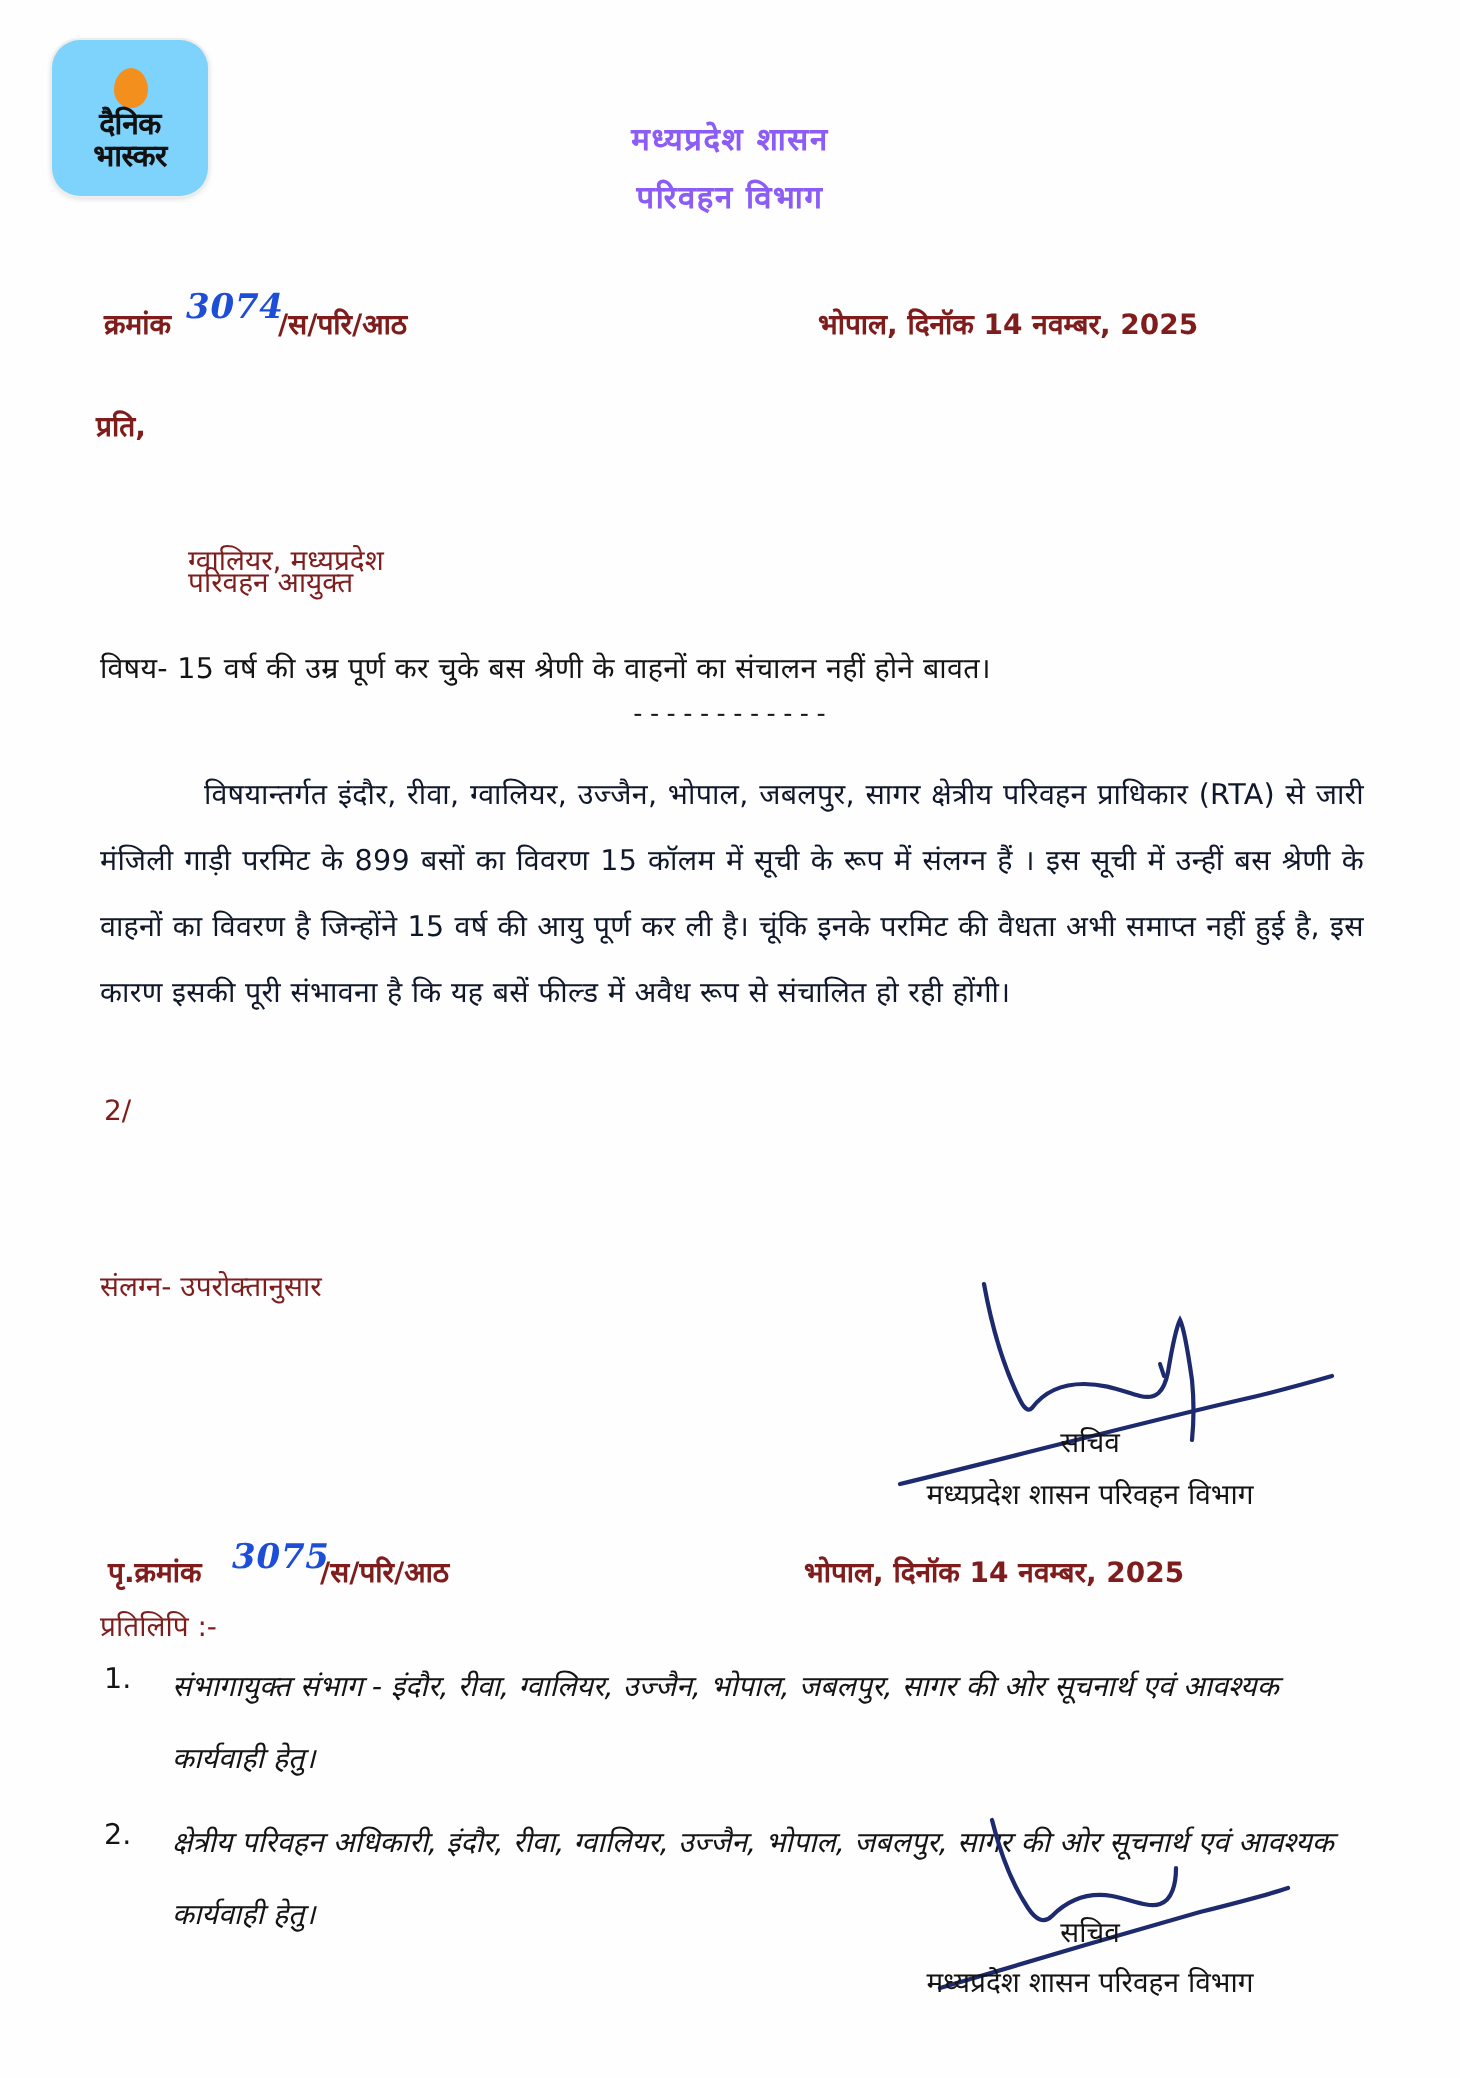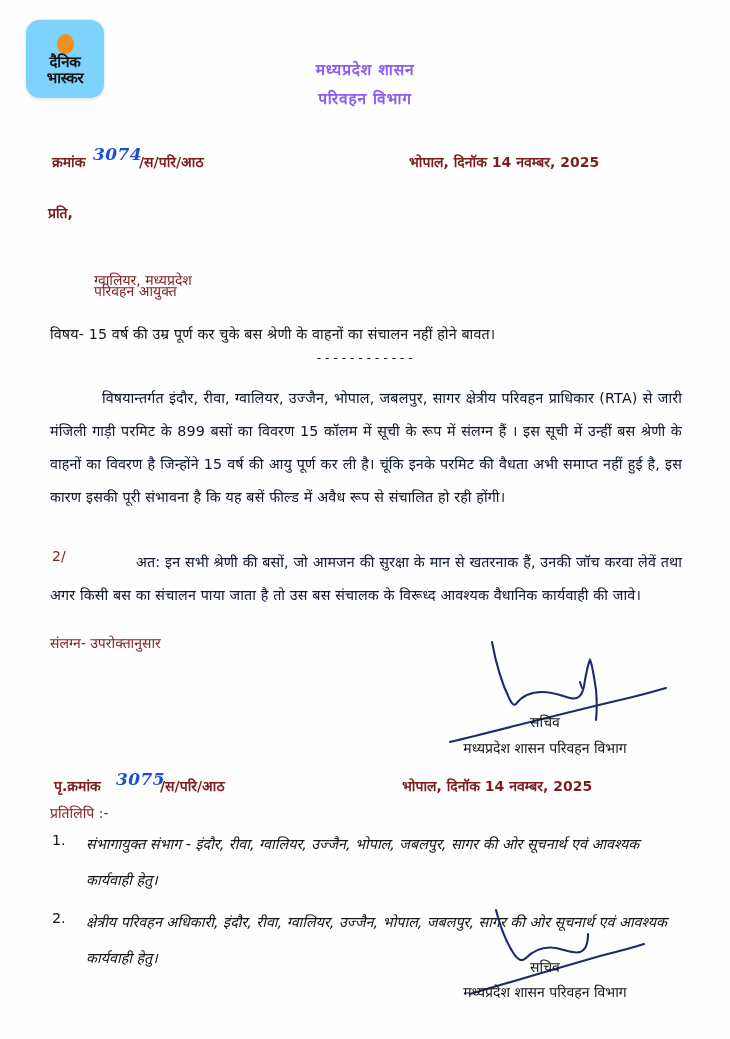--- a/index.html
+++ b/index.html
@@ -181,21 +181,20 @@
   <div class="ln" style="left:94px; top:240px;margin-top:41px;">परिवहन आयुक्त</div>
   <div class="ln" style="left:94px; top:270px;">ग्वालियर, मध्यप्रदेश</div>
 
   <div class="subject" style="left:50px; top:292px; width:630px;margin-top:32px;">विषय- 15 वर्ष की उम्र पूर्ण कर चुके बस श्रेणी के वाहनों का संचालन नहीं होने बावत।</div>
 
   <div class="dashes" style="top:350px;">------------</div>
 
   <div class="para" style="left:50px; top:382px; width:632px; text-indent:52px;">विषयान्तर्गत इंदौर, रीवा, ग्वालियर, उज्जैन, भोपाल, जबलपुर, सागर क्षेत्रीय परिवहन प्राधिकार (RTA) से जारी मंजिली गाड़ी परमिट के 899 बसों का विवरण 15 कॉलम में सूची के रूप में संलग्न हैं । इस सूची में उन्हीं बस श्रेणी के वाहनों का विवरण है जिन्होंने 15 वर्ष की आयु पूर्ण कर ली है। चूंकि इनके परमिट की वैधता अभी समाप्त नहीं हुई है, इस कारण इसकी पूरी संभावना है कि यह बसें फील्ड में अवैध रूप से संचालित हो रही होंगी।</div>
 
   <div class="ln" style="left:52px; top:548px; font-size:14px;">2/</div>
-  <div class="para" style="left:50px; top:546px; width:632px; text-indent:86px;">अत: इन सभी श्रेणी की बसों, जो आमजन की सुरक्षा के मान से खतरनाक हैं, उनकी जॉच करवा लेवें तथा अगर किसी बस का संचालन पाया जाता है तो उस बस संचालक के विरूध्द आवश्यक वैधानिक कार्यवाही की जावे।</div>
 
   <div class="ln" style="left:50px; top:633px;text-align:center;">संलग्न- उपरोक्तानुसार</div>
 
   <svg class="sig-svg" style="left:430px; top:638px;" width="250" height="108" viewBox="0 0 250 108">
     <path d="M62 4 C 66 26, 72 46, 80 62 C 82 66, 84 68, 86 66 C 92 58, 100 54, 112 54 C 124 54, 132 58, 140 60 C 148 62, 152 58, 154 48 C 156 36, 158 26, 160 22 C 162 26, 164 38, 166 52 C 167 62, 167 72, 166 82" fill="none" stroke="#1d2a6e" stroke-width="2.1" stroke-linecap="round"></path>
     <path d="M150 44 L 152 50" fill="none" stroke="#1d2a6e" stroke-width="2" stroke-linecap="round"></path>
     <path d="M20 104 C 70 92, 130 76, 190 62 C 208 58, 222 54, 236 50" fill="none" stroke="#1d2a6e" stroke-width="2.1" stroke-linecap="round"></path>
   </svg>
 
   <div class="sigblock" style="left:400px; top:710px; width:290px;">सचिव</div>

